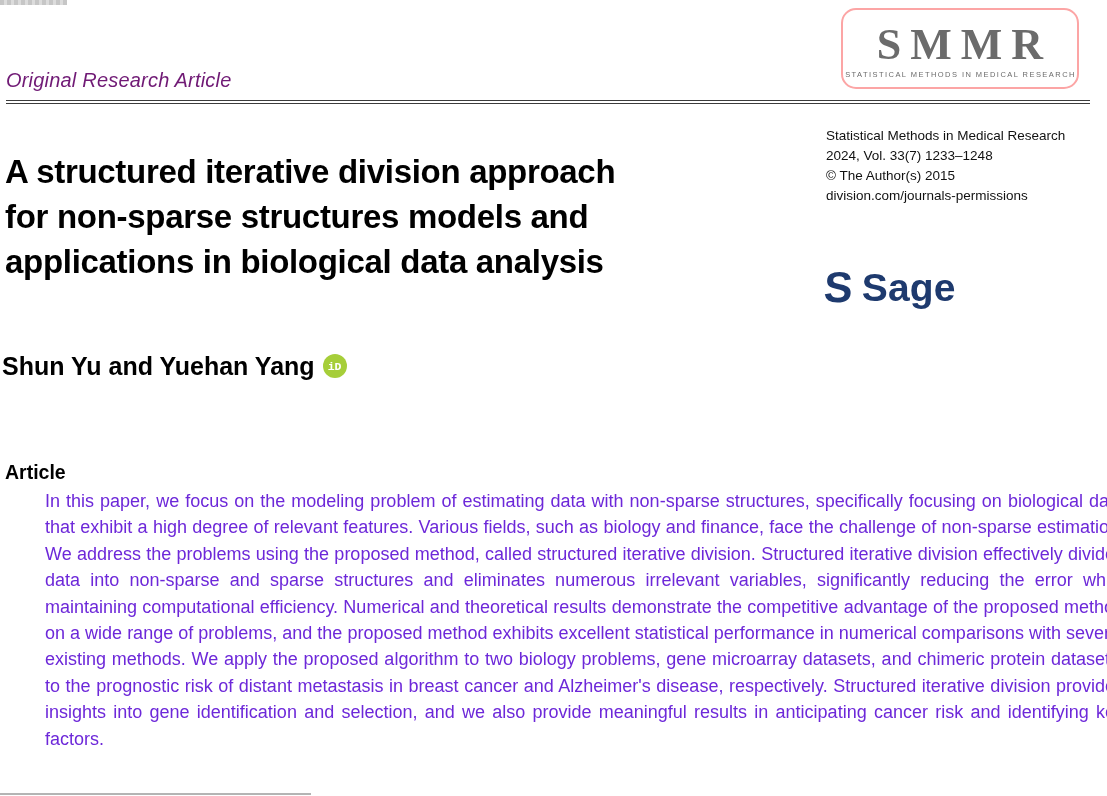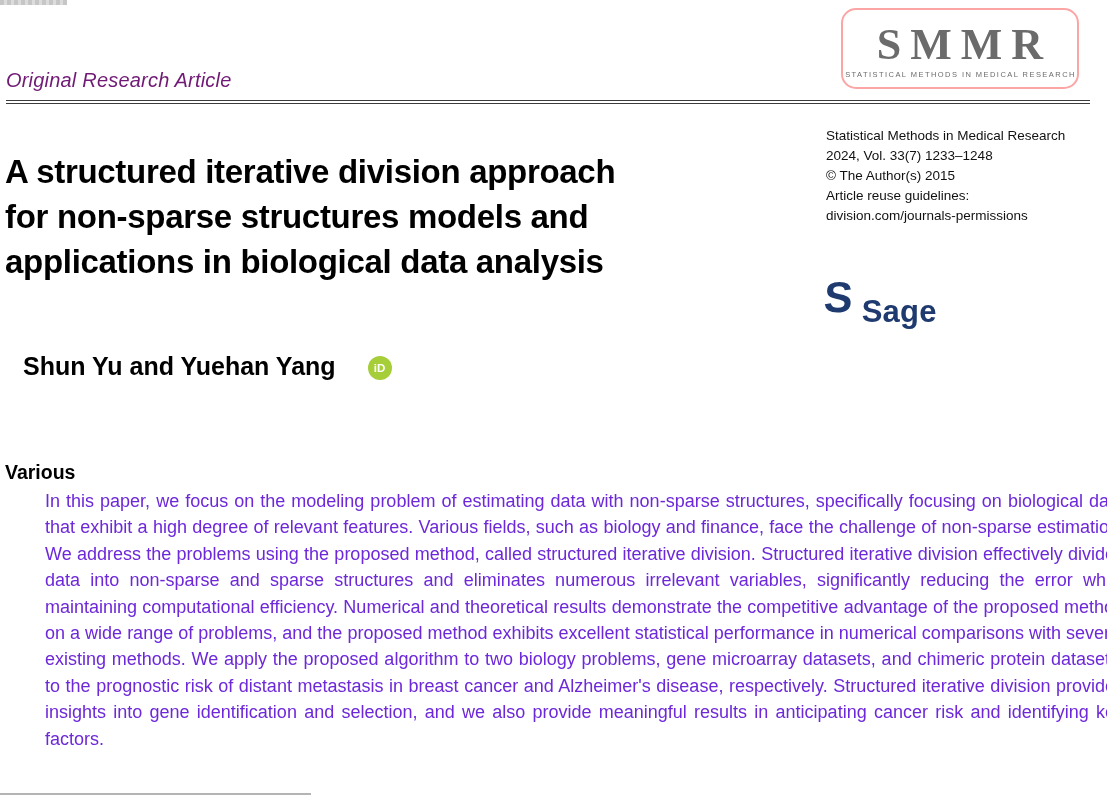--- a/index.html
+++ b/index.html
@@ -58,35 +58,36 @@
   .sage-logo {
     position:absolute; left:824px; top:264px;
     display:flex; align-items:center; color:#1e3a6e;
   }
   .sage-glyph {
     font-size:43px; font-weight:900; line-height:40px;
     font-family:"Liberation Sans", sans-serif;
     transform:skewX(-4deg);
   }
   .sage-word {
-    font-size:31px; font-weight:bold; letter-spacing:0.2px;
-    margin-left:9px; padding-top:2px;margin-top:28px;
+    font-size:39px; font-weight:bold; letter-spacing:0.2px;
+    margin-left:9px; padding-top:2px;
   }
   
   .authors {
-    position:absolute; left:23px; top:352px;
+    position:absolute; left:2px; top:352px;
     font-size:25px; font-weight:bold; color:#000;
-    display:flex; align-items:center;gap:24px;
+    display:flex; 
   }
   .orcid-icon {
     display:inline-flex; align-items:center; justify-content:center;
     width:24px; height:24px; border-radius:50%;
     background:#a6ce39; color:#ffffff;
     font-size:11.5px; font-weight:bold; margin-left:8px; margin-top:2px;
     letter-spacing:0;
+    font-family:Liberation Mono, monospace;
   }
   
   .abstract-heading {
     position:absolute; left:5px; top:461px;
     font-size:19.5px; font-weight:bold; color:#000;
   }
   .abstract-text {
     position:absolute; left:5px; top:488px; width:1079px;
     font-size:18px; line-height:26.4px; color:#6d28d9;
     text-align:justify;
@@ -117,33 +118,32 @@
   <div class="title">
     <div>A structured iterative division approach</div>
     <div>for non-sparse structures models and</div>
     <div>applications in biological data analysis</div>
   </div>
 
   <div class="journal-info">
     <div>Statistical Methods in Medical Research</div>
     <div>2024, Vol. 33(7) 1233–1248</div>
     <div>© The Author(s) 2015</div>
-    <div>Article reuse guidelines:</div>
     <div>division.com/journals-permissions</div>
   </div>
 
   <div class="sage-logo">
     <span class="sage-glyph">S</span>
     <span class="sage-word">Sage</span>
   </div>
 
   <div class="authors">
     <span>Shun Yu and Yuehan Yang</span>
     <span class="orcid-icon">iD</span>
   </div>
 
-  <div class="abstract-heading">Various</div>
+  <div class="abstract-heading">Article</div>
 
   <div class="abstract-text">In this paper, we focus on the modeling problem of estimating data with non-sparse structures, specifically focusing on biological data that exhibit a high degree of relevant features. Various fields, such as biology and finance, face the challenge of non-sparse estimation. We address the problems using the proposed method, called structured iterative division. Structured iterative division effectively divides data into non-sparse and sparse structures and eliminates numerous irrelevant variables, significantly reducing the error while maintaining computational efficiency. Numerical and theoretical results demonstrate the competitive advantage of the proposed method on a wide range of problems, and the proposed method exhibits excellent statistical performance in numerical comparisons with several existing methods. We apply the proposed algorithm to two biology problems, gene microarray datasets, and chimeric protein datasets, to the prognostic risk of distant metastasis in breast cancer and Alzheimer's disease, respectively. Structured iterative division provides insights into gene identification and selection, and we also provide meaningful results in anticipating cancer risk and identifying key factors.</div>
 
   <div class="bottom-partial-rule"></div>
 
 </div>
 
 </body></html>

